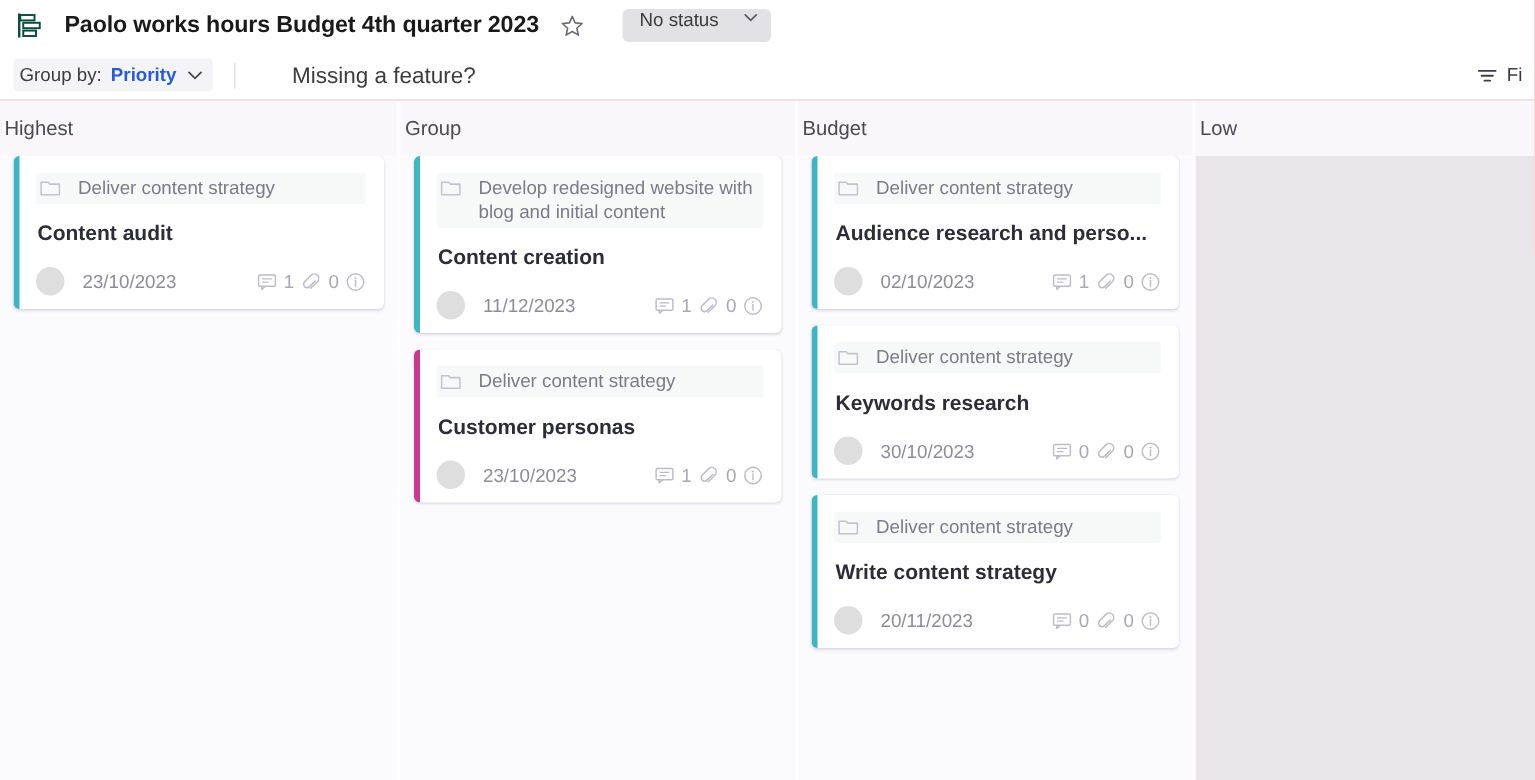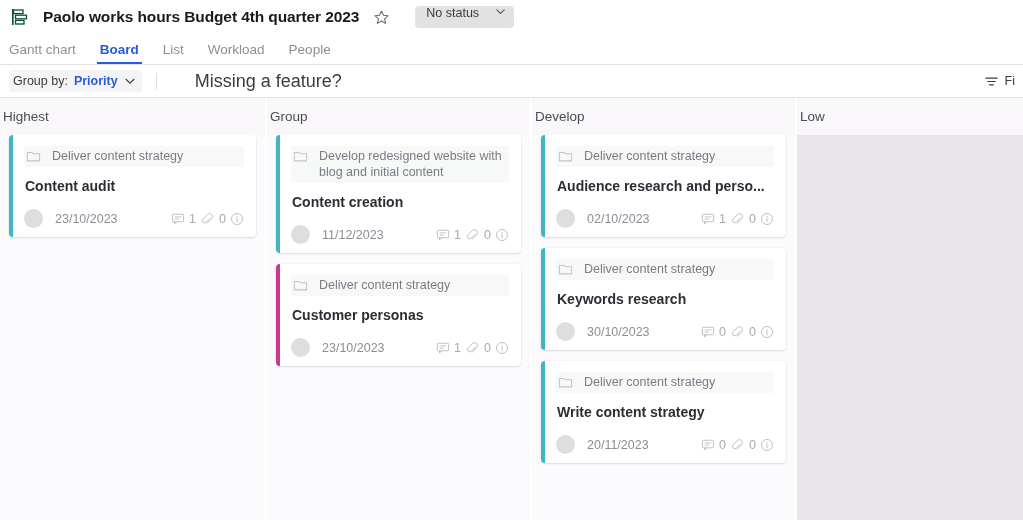--- a/index.html
+++ b/index.html
@@ -72,21 +72,21 @@
     text-align: right;
   }
   .groupby {
     display: flex; align-items: center; gap: 6px;
     background: #f4f4f6; border-radius: 3px;
     height: 22px; padding: 0 6px 0 4px; cursor: pointer;
   }
   .groupby .gb-label { font-size: 12.5px; color: #3c3c3c; }
   .groupby .gb-value { font-size: 12.5px; color: #2a5bd7; font-weight: bold; }
   .tb-sep { width: 1px; height: 17px; background: #e0e0e4; margin: 0 14px; }
-  .missing { font-size: 18px; color: #3c3c3c; cursor: pointer; white-space: nowrap; padding-left: 24px; }
+  .missing { font-size: 15px; color: #3c3c3c; cursor: pointer; white-space: nowrap; padding-left: 24px; }
   .toolbar-right { margin-left: auto; display: flex; align-items: center; gap: 6px; padding-right: 2px; cursor: pointer; }
   .filter-label { font-size: 12.5px; color: #3c3c3c; white-space: nowrap; }
 
   
   .board { flex: 1 1 auto; display: flex; overflow: hidden; background: #faf7fa; }
   .column { width: 265px; flex: 0 0 265px; display: flex; flex-direction: column; position: relative; }
   .column + .column { border-left: 2px solid #ffffff; }
   .col-head {
     height: 37px; flex: 0 0 37px;
     display: flex; align-items: center;
@@ -170,27 +170,20 @@
     <div class="status-pill">
       <span class="lbl">No status</span>
       <span>
         <svg width="11" height="11" viewBox="0 0 12 12">
           <path d="M2 4.3L6 8.2l4-3.9" fill="none" stroke="#5a5a62" stroke-width="1.25" stroke-linecap="round"></path>
         </svg>
       </span>
     </div>
   </div>
 
-  <div class="tabs">
-    <div class="tab">Gantt chart</div>
-    <div class="tab active">Board</div>
-    <div class="tab">List</div>
-    <div class="tab">Workload</div>
-    <div class="tab">People</div>
-  </div>
 
   <div class="toolbar">
     <div class="groupby">
       <span class="gb-label">Group by:</span>
       <span class="gb-value">Priority</span>
       <span>
         <svg width="12" height="12" viewBox="0 0 12 12">
           <path d="M2 4.3L6 8.2l4-3.9" fill="none" stroke="#44444c" stroke-width="1.2" stroke-linecap="round"></path>
         </svg>
       </span>
@@ -339,21 +332,21 @@
               </span>
             </div>
           </div>
         </div>
 
       </div>
     </div>
 
     <div class="column">
       <div class="col-head">
-        <span class="col-title">Develop</span>
+        <span class="col-title">Budget</span>
       </div>
       <div class="col-body tinted">
 
         <div class="card" style="--accent:#3fb5c4">
           <div class="card-parent">
             <span class="folder-ic">
               <svg width="15" height="14" viewBox="0 0 16 14">
                 <path d="M1.5 3.2h5l1.2 1.4h6.8v7.6H1.5z" fill="none" stroke="#c4c4cc" stroke-width="1.1" stroke-linejoin="round"></path>
               </svg>
             </span>

